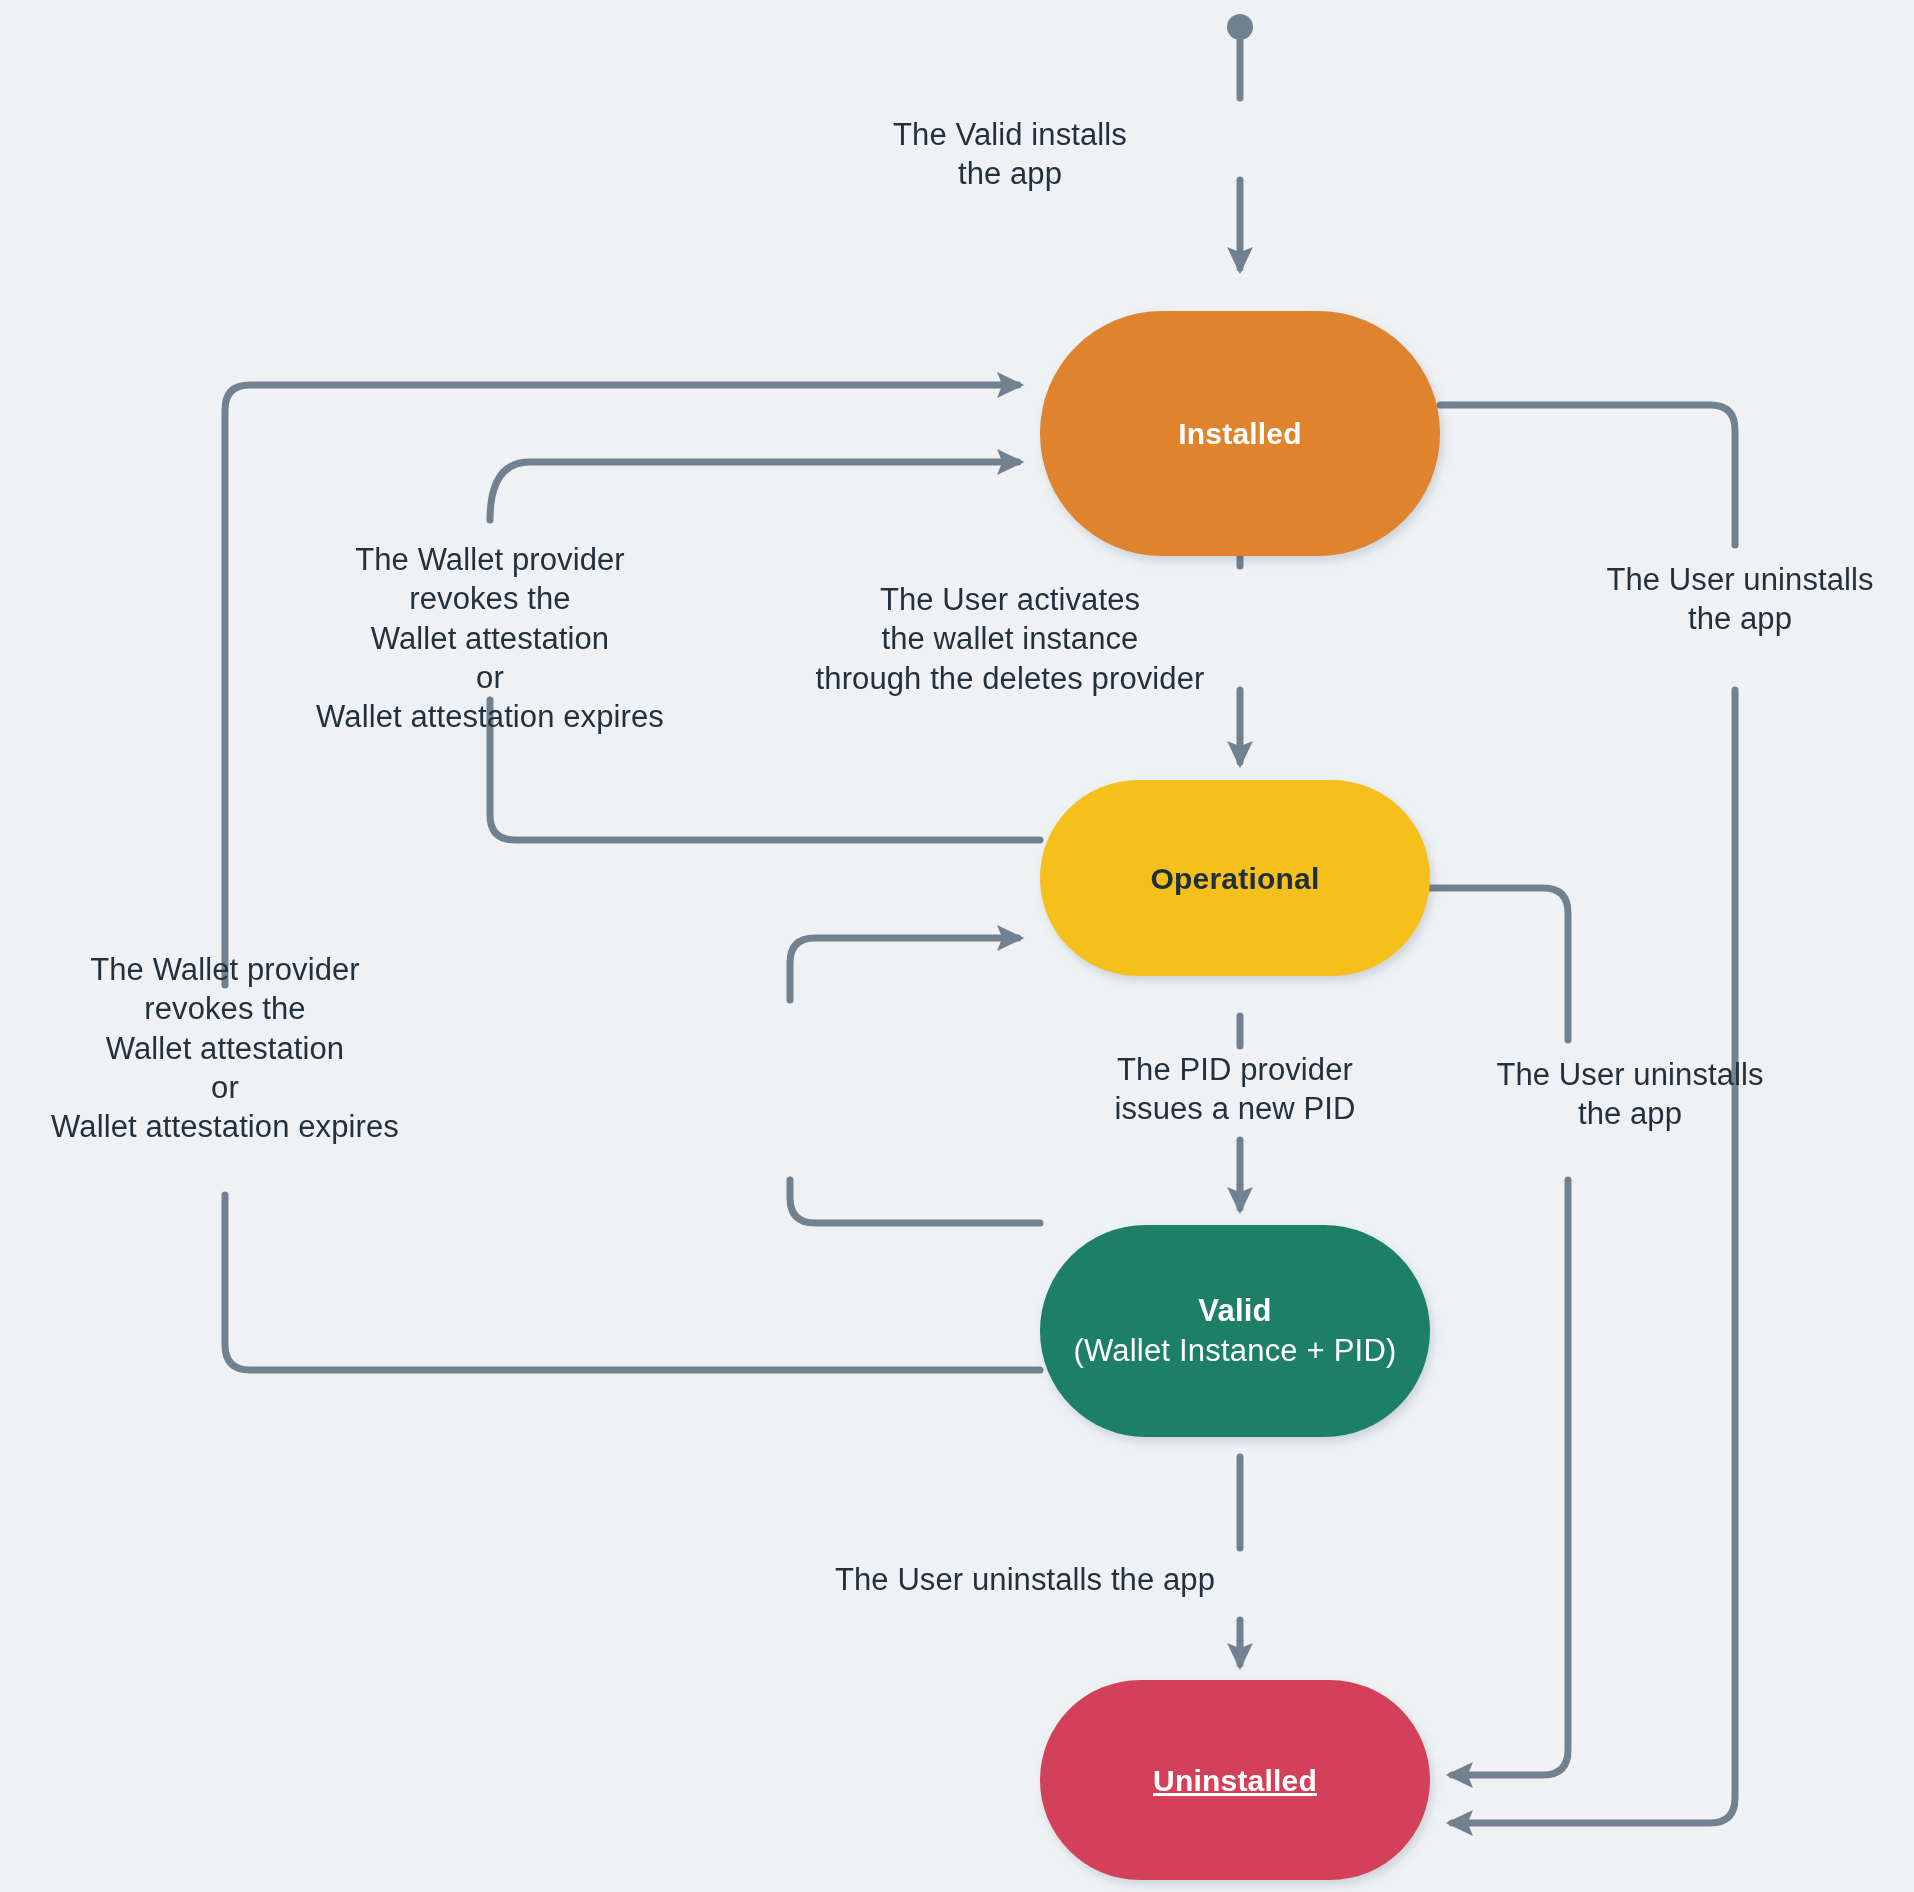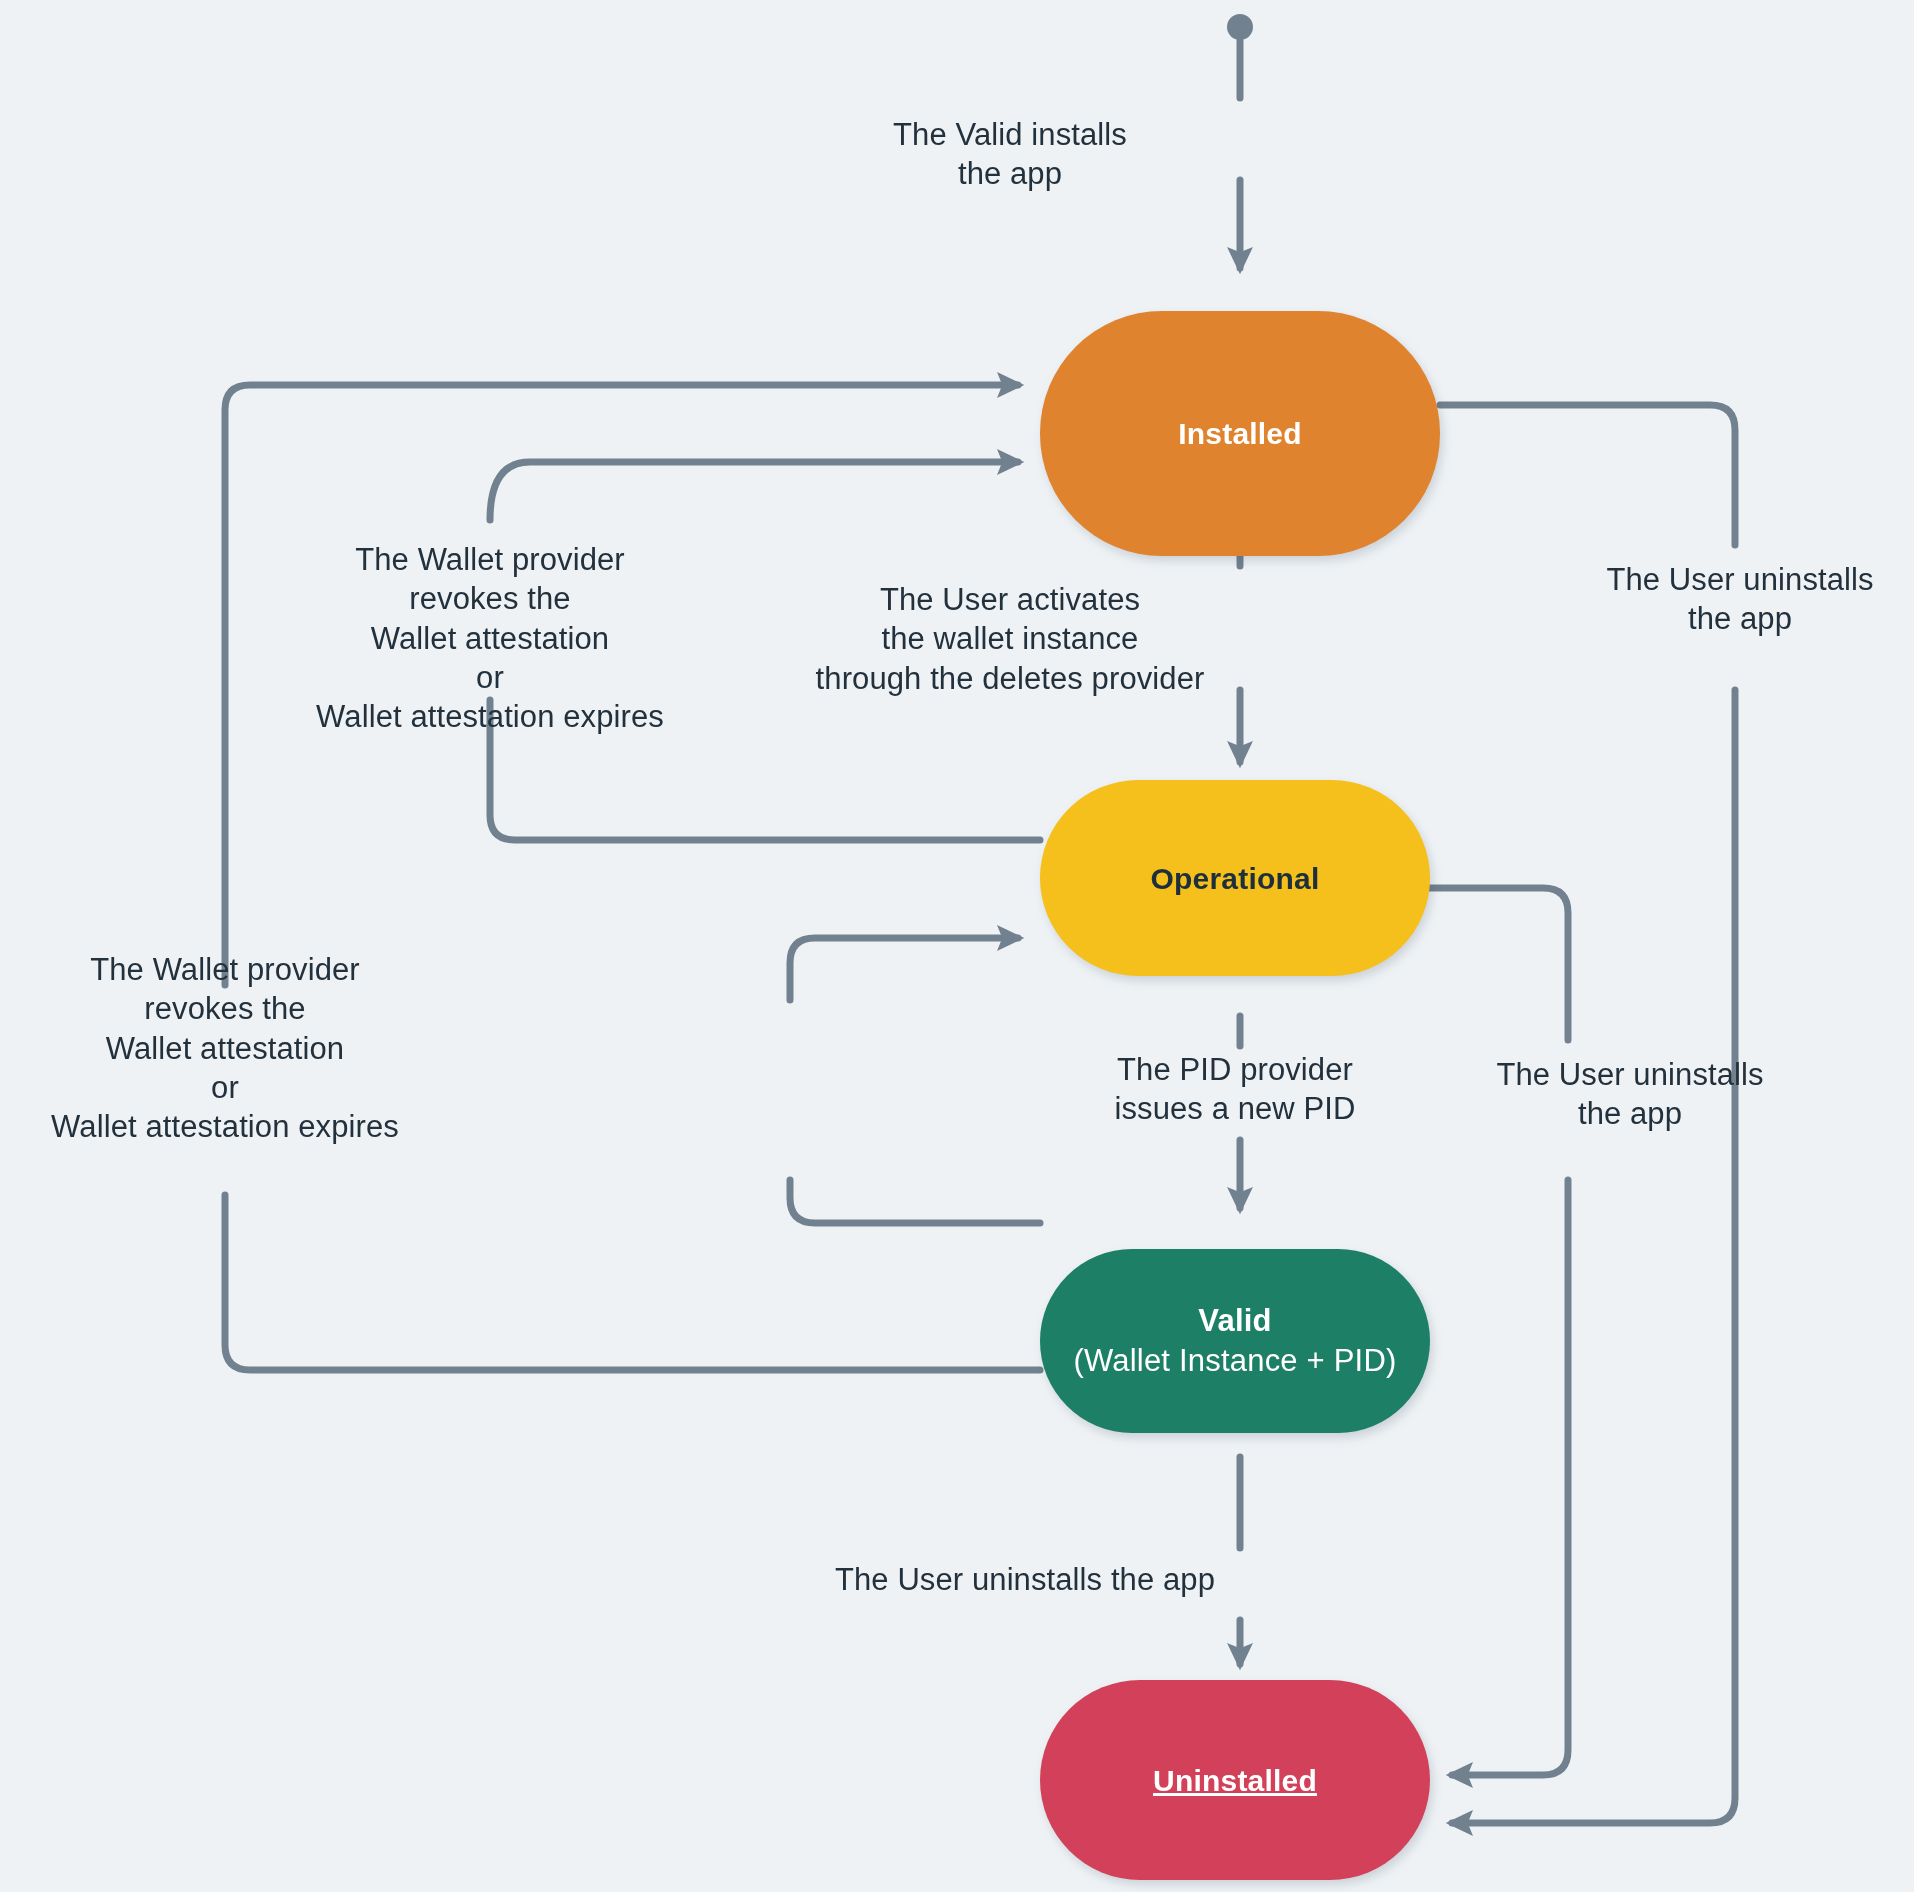--- a/index.html
+++ b/index.html
@@ -39,26 +39,25 @@
     margin-top:26px;
   }
   #node-operational{
     left:1040px;top:780px;width:390px;height:196px;
     border-radius:118px;
     background:#f5bf1c;
     color:#1e2f3c;
     font-size:30px;
   }
   #node-valid{
-    left:1040px;top:1225px;width:390px;height:184px;
+    left:1040px;top:1225px;width:390px;height:212px;
     border-radius:116px;
     background:#1d7f66;
     color:#ffffff;
     font-size:31px;
-    margin-top:24px;
   }
   #node-uninstalled{
     left:1040px;top:1680px;width:390px;height:200px;
     border-radius:100px;
     background:#d2405a;
     color:#ffffff;
     font-size:30px;
     text-decoration:underline;
   }
 

